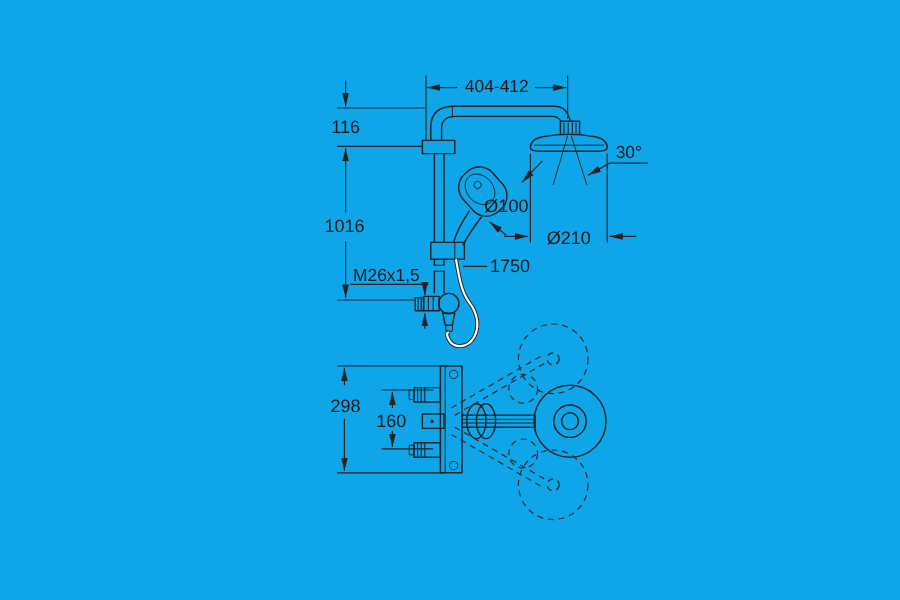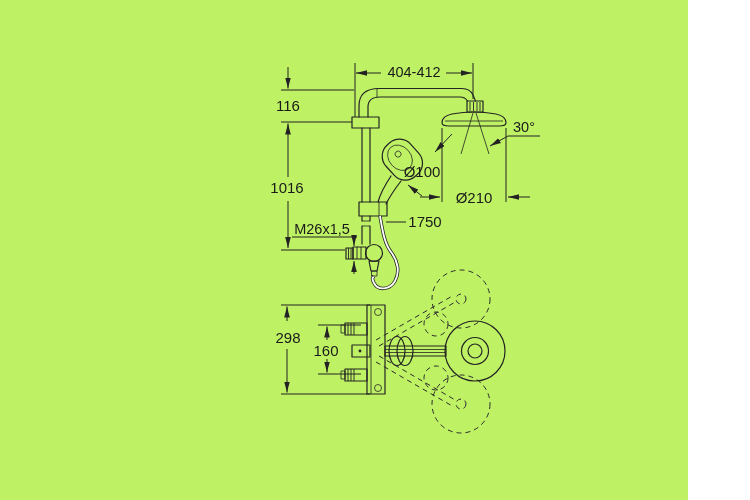--- a/index.html
+++ b/index.html
@@ -1,20 +1,20 @@
 <!DOCTYPE html>
 <html><head>
 <meta charset="utf-8">
 <style>
   html,body{margin:0;padding:0;}
   body{
     width:750px;height:500px;background:#ffffff;overflow:hidden;
     font-family:"Liberation Sans", sans-serif;
   }
-  .stage{position:relative;width:688px;height:500px;background:#bef264;}
+  .stage{position:relative;width:750px;height:500px;background:#0ea5e9;}
   svg{position:absolute;left:0;top:0;}
   svg *{vector-effect:non-scaling-stroke;}
   .obj{stroke:#232323;stroke-width:1.2;fill:none;stroke-linecap:round;stroke-linejoin:round;}
   .obj-thin{stroke:#232323;stroke-width:0.8;fill:none;}
   .dim{stroke:#232323;stroke-width:1;fill:none;}
   .hatch{stroke:#232323;stroke-width:0.9;fill:none;}
   .ghost{stroke:#2b2b2b;stroke-width:1;fill:none;stroke-dasharray:5 4;}
   .hose-outer{stroke:#232323;stroke-width:3.4;fill:none;}
   .hose-inner{stroke:#ffffff;stroke-width:1.8;fill:none;}
   text{fill:#1a1a1a;stroke:none;font-family:"Liberation Sans", sans-serif;text-anchor:middle;}

